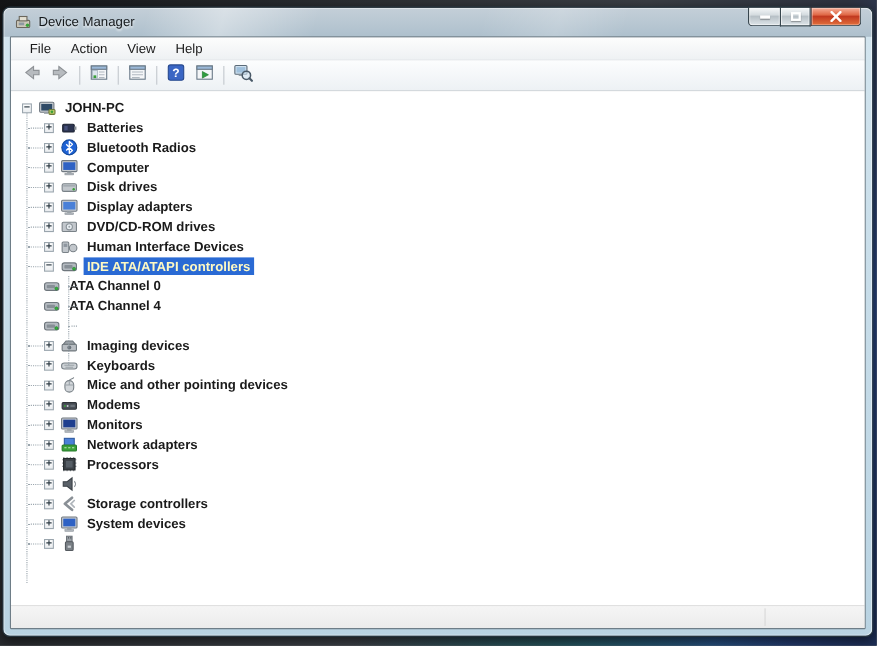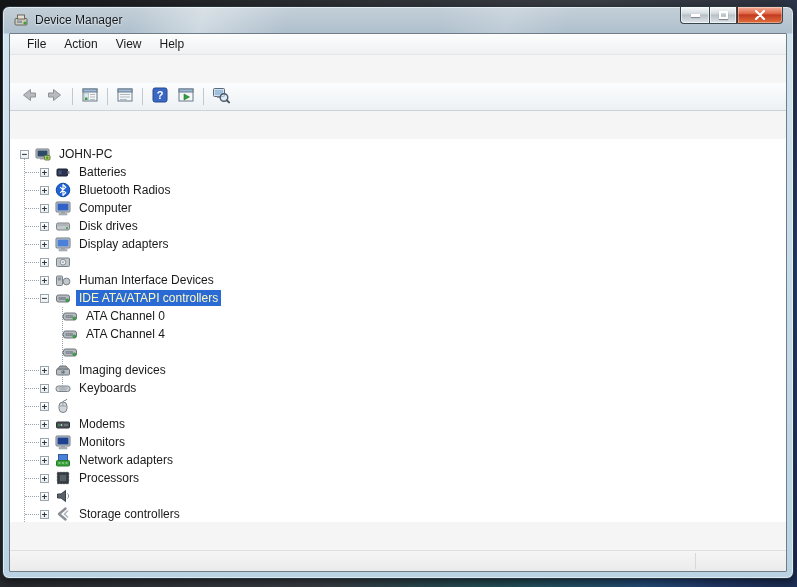--- a/index.html
+++ b/index.html
@@ -40,54 +40,54 @@
   .win-btn.close {
     width:46px; border-radius:0 0 4px 0; border-left-color:#5c2c22;
     background:linear-gradient(#f6b09b,#e06a48 40%,#c23a20 50%,#e2703c);
     box-shadow: inset 0 0 0 1px rgba(255,255,255,.35);
   }
   .g-min { width:9px; height:3px; background:#fff; box-shadow:0 1px 1px rgba(0,0,0,.35); }
   .g-max { width:9px; height:8px; border:2px solid #fff; box-shadow:0 1px 1px rgba(0,0,0,.35); }
   
   .client {
     height:539px; background:#f5f5f5; border:1px solid #6e7d87; border-radius:1px;
-    display:flex; flex-direction:column; overflow:hidden;gap:28px;
+    display:flex; flex-direction:column; overflow:hidden;
   }
   .menubar {
     height:21px; flex:none; background:linear-gradient(#fdfdfd,#eef1f3);
     border-bottom:1px solid #e2e6ea; display:flex; align-items:center; padding-left:8px; font-size:12px; color:#1a1a1a;
   }
   .menu-item { padding:2px 9px; }
   .toolbar {
     height:28px; flex:none; background:linear-gradient(#fcfdfe,#edf1f4);
     border-bottom:1px solid #ccd3d8; display:flex; align-items:center; padding-left:6px;
   }
   .tb-btn { width:26px; height:24px; display:flex; align-items:center; justify-content:center; border-radius:3px; }
   .tb-sep { width:1px; height:17px; background:#c2c8cd; margin:0 4px; flex:none; }
   
   .content { flex:1; background:#fff; position:relative; overflow:hidden; }
   .tree { position:relative; padding-top:6px; font-size:12px; color:#1a1a1a; }
   .tree-row { height:18px; display:flex; align-items:center; position:relative; white-space:nowrap; }
   .lvl0 { padding-left:10px; }
   .lvl1 { padding-left:30px; }
-  .lvl2 { padding-left:52px; }
+  .lvl2 { padding-left:29px; }
   .lvl1::before, .lvl2::before {
     content:""; position:absolute; top:9px; border-top:1px dotted #9aa5ad;
   }
   .lvl1::before { left:15px; width:14px; }
   .lvl2::before { left:52px; width:8px; }
   .expand {
     width:9px; height:9px; flex:none; border:1px solid #9aa5ad;
     background:linear-gradient(#fff,#e9ecef); color:#2e3b44;
     font:700 9px/7px "DejaVu Sans Mono", monospace; text-align:center;
     margin-right:6px; position:relative; z-index:2;
   }
   .ticon { width:16px; height:16px; margin-right:5px; flex:none; display:inline-block; }
   .ticon svg { display:block; }
-  .tlabel { padding:1px 3px; }
+  .tlabel { padding:1px 3px;font-weight:bold; }
   .tlabel.sel { background:var(--sel,#2a6ad4); color:#fef9c3; }
   .vguide { position:absolute; width:0; border-left:1px dotted #9aa5ad; z-index:1; }
   #guide-root { left:14px; top:20px; height:427px; }
   #guide-ide  { left:52px; top:168px; height:81px; }
   
   .statusbar {
     height:21px; flex:none; background:linear-gradient(#f5f5f5,#ebebeb);
     border-top:1px solid #e0e0e0; display:flex;
   }
   .status-left { flex:1; }
@@ -261,20 +261,21 @@
           </div>
           <div class="tree-row lvl1">
             <span class="expand">+</span>
             <span class="ticon">
               <svg width="16" height="16" viewBox="0 0 16 16">
                 <rect x="1.5" y="4" width="13" height="8.5" rx="1" fill="#c2c7cc" stroke="#7a8288"></rect>
                 <circle cx="8" cy="8.2" r="2.8" fill="#e8eef2" stroke="#8a9298"></circle>
                 <circle cx="8" cy="8.2" r=".9" fill="#9aa2a8"></circle>
               </svg>
             </span>
+            <span class="tlabel">DVD/CD-ROM drives</span>
           </div>
           <div class="tree-row lvl1">
             <span class="expand">+</span>
             <span class="ticon">
               <svg width="16" height="16" viewBox="0 0 16 16">
                 <rect x="1.5" y="4" width="6" height="9.5" rx="1" fill="#c2c7cc" stroke="#7a8288"></rect>
                 <rect x="2.8" y="5.5" width="3.4" height="3" fill="#8f97a0"></rect>
                 <circle cx="11.5" cy="9.5" r="3.4" fill="#c2c7cc" stroke="#7a8288"></circle>
               </svg>
             </span>
@@ -343,20 +344,21 @@
           </div>
           <div class="tree-row lvl1">
             <span class="expand">+</span>
             <span class="ticon">
               <svg width="16" height="16" viewBox="0 0 16 16">
                 <path d="M8 4 C8 2 11.5 3 12 1" fill="none" stroke="#7a8288"></path>
                 <rect x="4" y="4" width="8" height="10.5" rx="4" fill="#d2d6da" stroke="#7a8288"></rect>
                 <path d="M8 4.5v3.5 M4.3 8h7.4" stroke="#9aa2a8"></path>
               </svg>
             </span>
+            <span class="tlabel">Mice and other pointing devices</span>
           </div>
           <div class="tree-row lvl1">
             <span class="expand">+</span>
             <span class="ticon">
               <svg width="16" height="16" viewBox="0 0 16 16">
                 <rect x="1.5" y="6" width="13" height="6" rx="1" fill="#4a5058" stroke="#2e3338"></rect>
                 <circle cx="4" cy="9" r=".9" fill="#3aa03a"></circle>
                 <circle cx="6.5" cy="9" r=".9" fill="#c8cdd2"></circle>
                 <rect x="9" y="8" width="4" height="2" fill="#6a727a"></rect>
               </svg>

